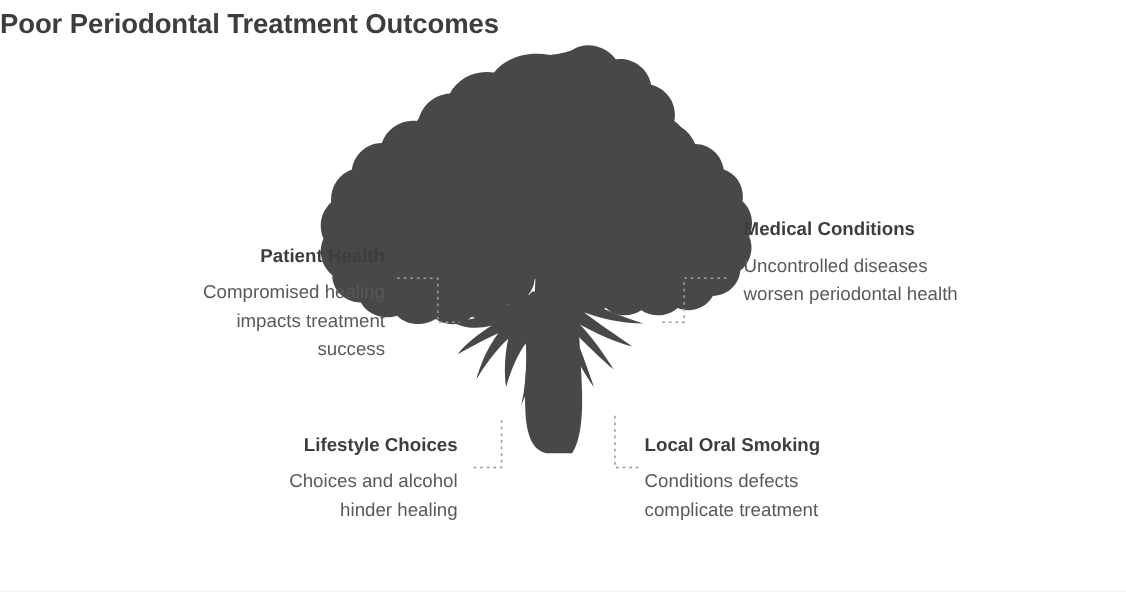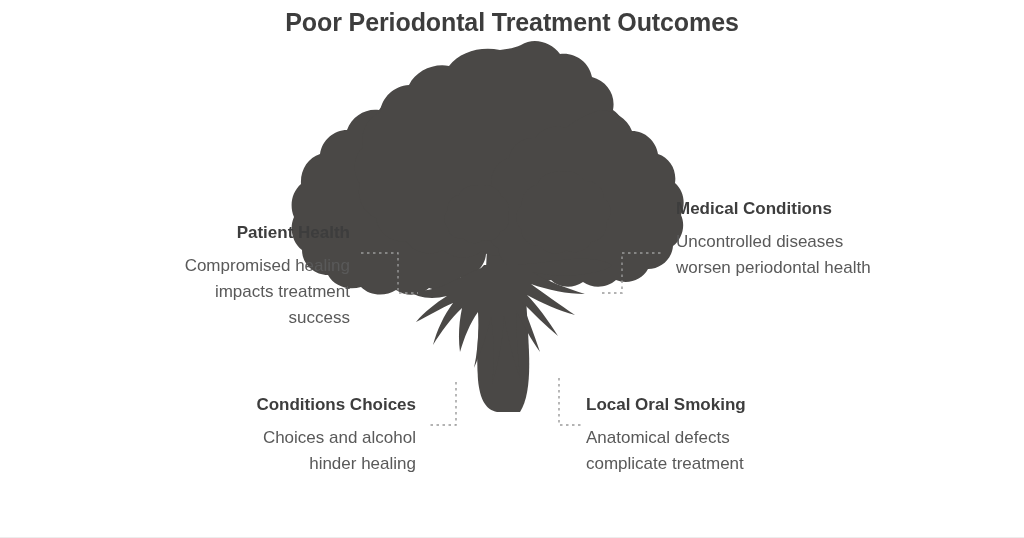--- a/index.html
+++ b/index.html
@@ -20,21 +20,20 @@
     height: 538px;
     background: #ffffff;
     border-bottom: 1px solid #ededed;
     box-sizing: border-box;
   }
   #page-title {
     position: absolute;
     top: 8px;
     left: 0;
     width: 1024px;
-    text-align: center;
     font-size: 25px;
     font-weight: bold;
     color: #3d3d3d;
     letter-spacing: -0.1px;
   }
   .tree-layer {
     position: absolute;
     top: 0;
     left: 0;
     width: 1024px;
@@ -254,22 +253,22 @@
     <p class="c-head">Medical Conditions</p>
     <p class="c-body">Uncontrolled diseases worsen periodontal health</p>
   </div>
 
   <div class="callout align-right" id="callout-patient-health">
     <p class="c-head">Patient Health</p>
     <p class="c-body">Compromised healing impacts treatment success</p>
   </div>
 
   <div class="callout align-right" id="callout-lifestyle-choices">
-    <p class="c-head">Conditions Choices</p>
+    <p class="c-head">Lifestyle Choices</p>
     <p class="c-body">Choices and alcohol hinder healing</p>
   </div>
 
   <div class="callout align-left" id="callout-local-oral-factors">
     <p class="c-head">Local Oral Smoking</p>
-    <p class="c-body">Anatomical defects complicate treatment</p>
+    <p class="c-body">Conditions defects complicate treatment</p>
   </div>
 
 </div>
 
 </body></html>

